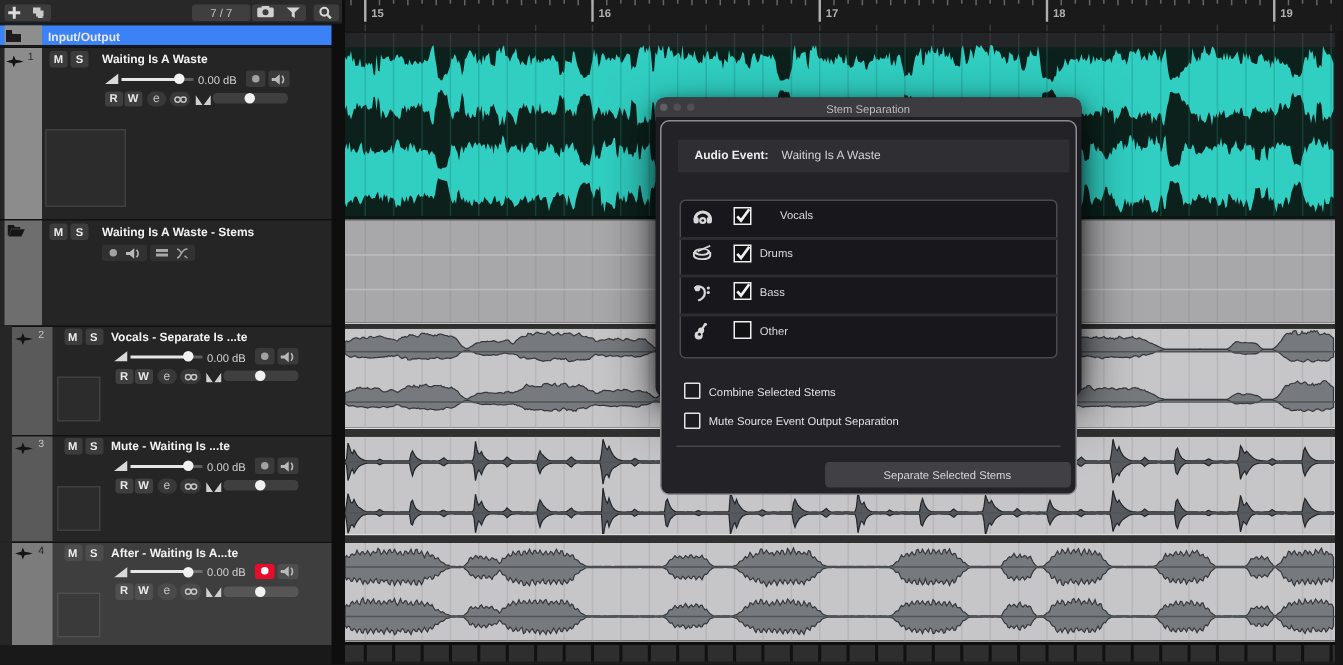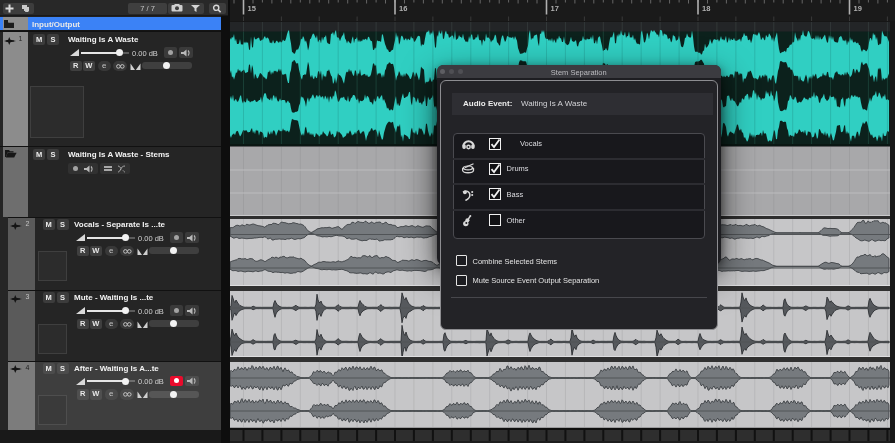--- a/index.html
+++ b/index.html
@@ -717,15 +717,16 @@
         <circle cx="8.3" cy="1.1" r="1" fill="#d8d8d8"></circle>
         <circle cx="4.3" cy="7.9" r="1" fill="#1c1c20"></circle>
       </svg>
       <div class="abs" style="left:51.5px;top:149px;width:12px;height:12px;border:1.7px solid #f0f0f0;background:#111114;"></div>
       <div class="abs txt" style="left:69.5px;top:150.5px;font-size:7.5px;color:#dcdce0;">Other</div>
       <div class="abs" style="left:18.5px;top:190px;width:11px;height:11px;border:1.6px solid #e4e4e4;background:#1d1d21;border-radius:1px;"></div>
       <div class="abs txt" style="left:35.5px;top:191.5px;font-size:7.5px;color:#e2e2e2;">Combine Selected Stems</div>
       <div class="abs" style="left:18.5px;top:209.5px;width:11px;height:11px;border:1.6px solid #e4e4e4;background:#1d1d21;border-radius:1px;"></div>
       <div class="abs txt" style="left:35.5px;top:211.0px;font-size:7.5px;color:#e2e2e2;">Mute Source Event Output Separation</div>
       <div class="abs" style="left:14px;top:231.5px;width:256px;height:1px;background:#47474c;"></div>
+      <div class="abs txt" style="left:112.5px;top:242.5px;width:164px;height:17px;background:#404045;border-radius:3px;font-size:7.5px;color:#d8d8dc;line-height:17px;text-align:center;">Separate Selected Stems</div>
     </div>
 
 </div>
 
 </body></html>

